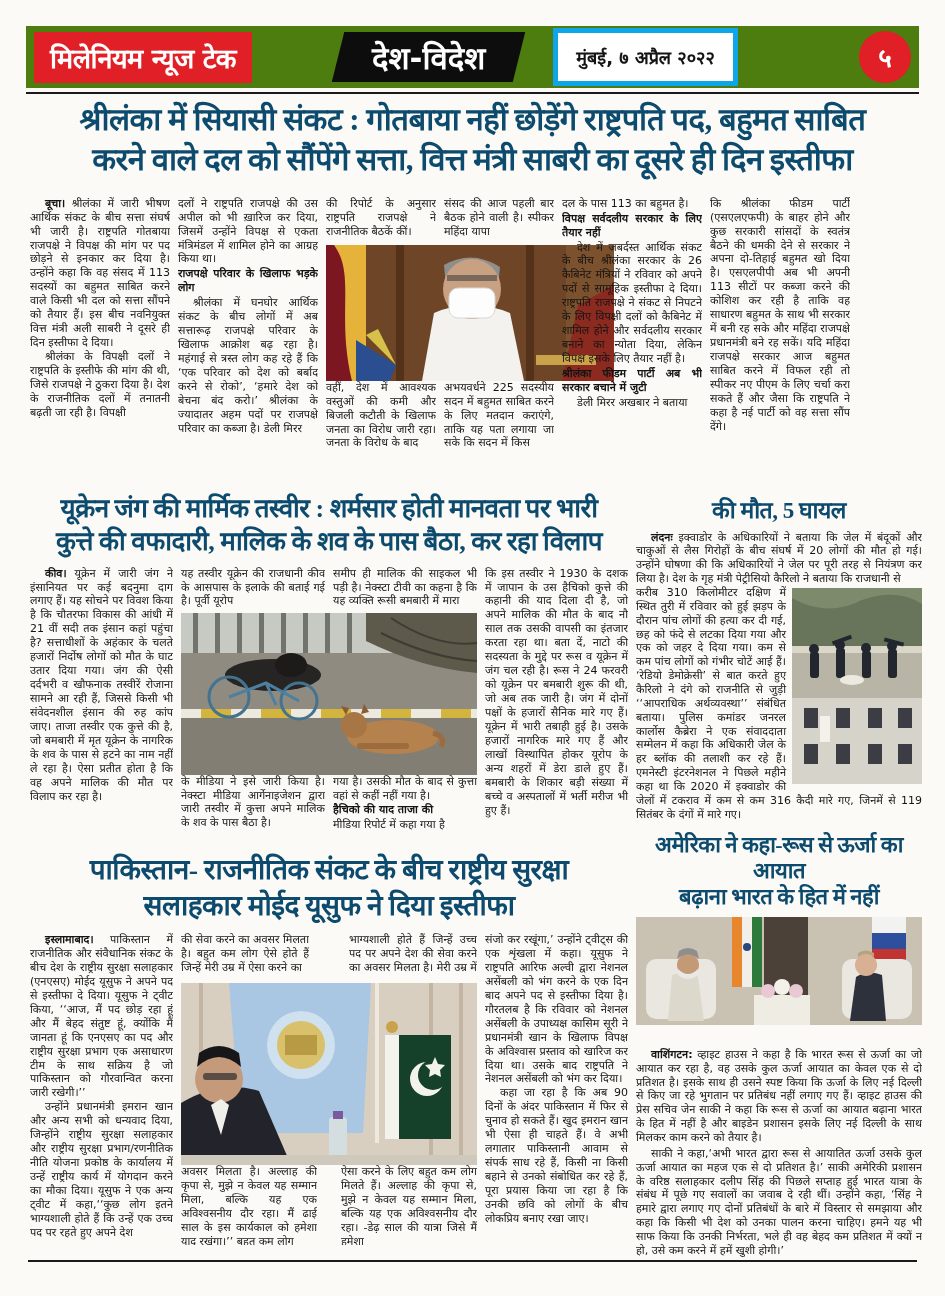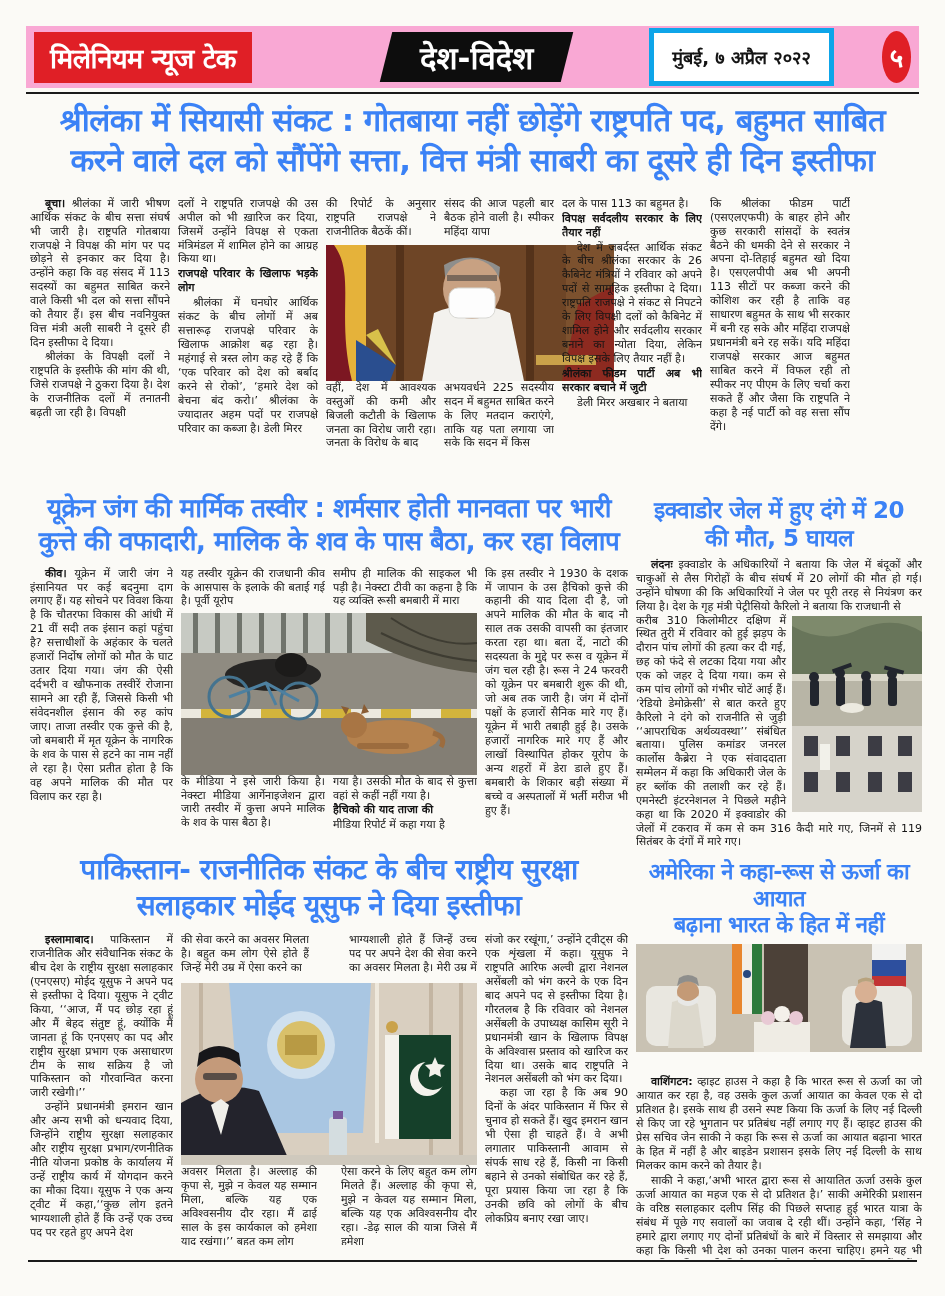--- a/index.html
+++ b/index.html
@@ -18,21 +18,21 @@
     font-weight:bold;font-size:31px;white-space:nowrap;}
   .date-box{background:#fff;border:5px solid #0ea5e9;padding:12px 18px;margin-left:34px;
     font-weight:bold;font-size:18px;white-space:nowrap;}
   .page-circle{width:52px;height:52px;border-radius:50%;background:#e01f26;color:#fff;
     font-weight:bold;font-size:26px;display:flex;align-items:center;justify-content:center;
     margin-left:auto;margin-right:8px;}
   .head-rule{position:absolute;left:26px;top:92px;width:893px;border-top:2px solid #1a1a1a;}
   .bottom-rule{position:absolute;left:28px;top:1260px;width:889px;border-top:2px solid #1a1a1a;}
 
   
-  .headline{font-weight:bold;text-align:center;color:#3b82f6;letter-spacing:-0.5px;}
+  .headline{font-weight:bold;text-align:center;color:#0c4a6e;letter-spacing:-0.5px;font-family:Liberation Serif, serif;}
   .cols{display:flex;gap:8px;overflow:hidden;}
   .coltext{font-size:11px;line-height:1.27;text-align:justify;overflow:hidden;}
   .para{text-indent:15px;}
   .dateline{font-weight:bold;}
   .subhead{font-weight:bold;text-indent:0;margin:1px 0;}
   svg{display:block;}
 
   
   .story1{position:absolute;left:30px;top:100px;width:885px;}
   .story1 .headline{font-size:31px;line-height:1.3;}
@@ -65,21 +65,21 @@
   .story4 .cols{margin-top:8px;height:312px;}
   .s4col{width:143px;flex:none;}
   .s4mid{width:296px;flex:none;display:flex;flex-direction:column;}
   .s4 .midrow-top{height:50px;gap:40px;}
 </style>
 </head>
 <body>
 
 <div id="page">
 
-  <div class="masthead" style="background:#f9a8d4;gap:48px;">
+  <div class="masthead" style="background:#4d7c0f;">
     <div class="brand-box">मिलेनियम न्यूज टेक</div>
     <div class="section-box">
       <span>देश-विदेश</span>
     </div>
     <div class="date-box">मुंबई, ७ अप्रैल २०२२</div>
     <div class="page-circle">५</div>
   </div>
   <div class="head-rule"></div>
 
   <div class="story1 s1">
@@ -192,21 +192,20 @@
             <span>मीडिया रिपोर्ट में कहा गया है</span>
           </div>
         </div>
       </div>
       <div class="s2col coltext">कि इस तस्वीर ने 1930 के दशक में जापान के उस हैचिको कुत्ते की कहानी की याद दिला दी है, जो अपने मालिक की मौत के बाद नौ साल तक उसकी वापसी का इंतजार करता रहा था। बता दें, नाटो की सदस्यता के मुद्दे पर रूस व यूक्रेन में जंग चल रही है। रूस ने 24 फरवरी को यूक्रेन पर बमबारी शुरू की थी, जो अब तक जारी है। जंग में दोनों पक्षों के हजारों सैनिक मारे गए हैं। यूक्रेन में भारी तबाही हुई है। उसके हजारों नागरिक मारे गए हैं और लाखों विस्थापित होकर यूरोप के अन्य शहरों में डेरा डाले हुए हैं। बमबारी के शिकार बड़ी संख्या में बच्चे व अस्पतालों में भर्ती मरीज भी हुए हैं।</div>
     </div>
   </div>
 
   <div class="story3">
     <div class="headline">
-      <div>इक्वाडोर जेल में हुए दंगे में 20</div>
       <div>की मौत, 5 घायल</div>
     </div>
     <div class="ec-body">
       <div class="para"><span class="dateline">लंदनः</span> <span>इक्वाडोर के अधिकारियों ने बताया कि जेल में बंदूकों और चाकुओं से लैस गिरोहों के बीच संघर्ष में 20 लोगों की मौत हो गई। उन्होंने घोषणा की कि अधिकारियों ने जेल पर पूरी तरह से नियंत्रण कर लिया है। देश के गृह मंत्री पेट्रीसियो कैरिलो ने बताया कि राजधानी से</span></div>
       <div>
         <svg class="ec-float" width="130" height="196" viewBox="0 0 130 196" preserveAspectRatio="none">
           <rect width="130" height="196" fill="#cfccc2"></rect>
           <rect width="130" height="58" fill="#7e8a6c"></rect>
           <path d="M0,10 Q35,30 70,12 Q105,0 130,16 L130,58 L0,58 Z" fill="#68755a"></path>
           <rect y="58" width="130" height="52" fill="#b8b5a6"></rect>

